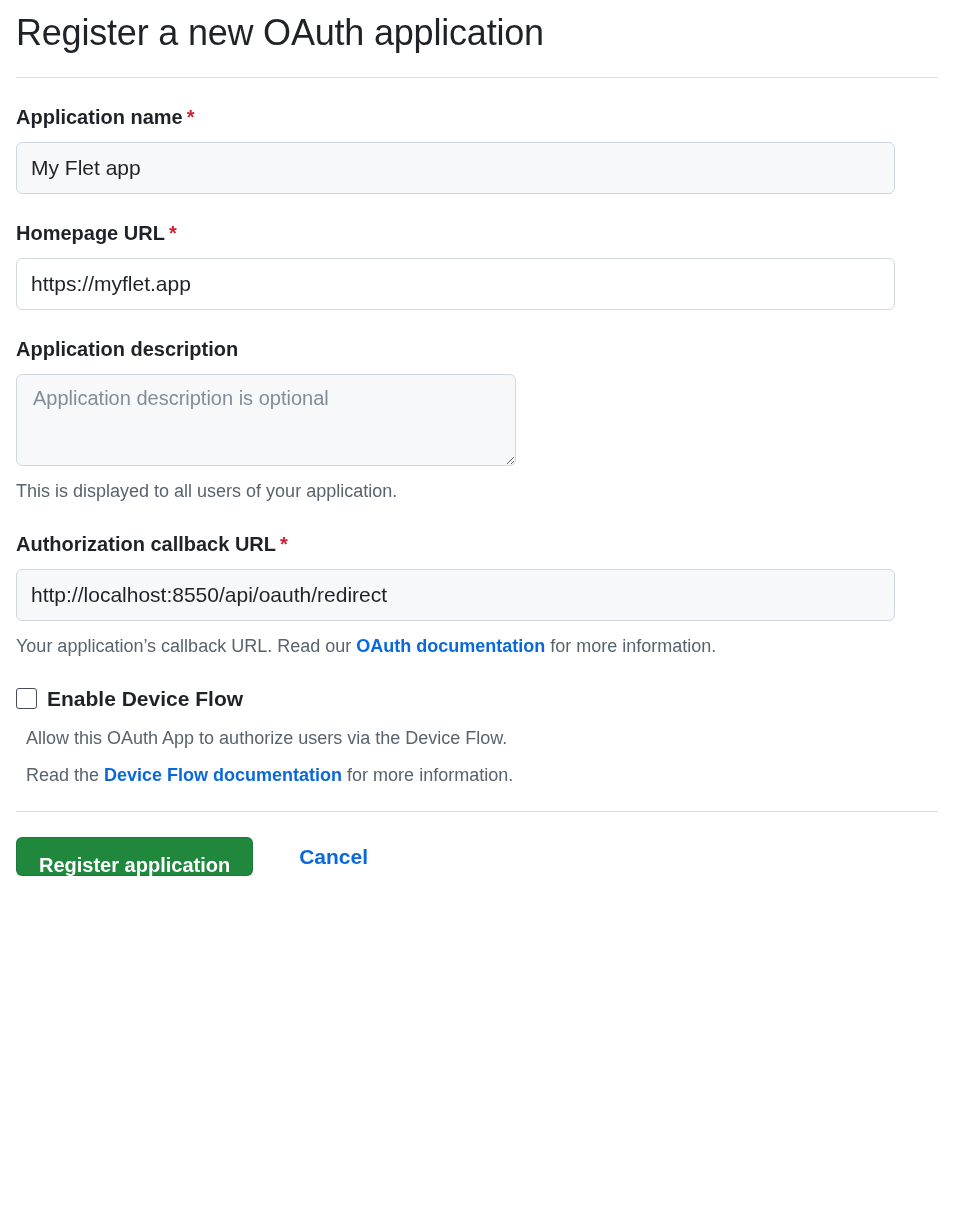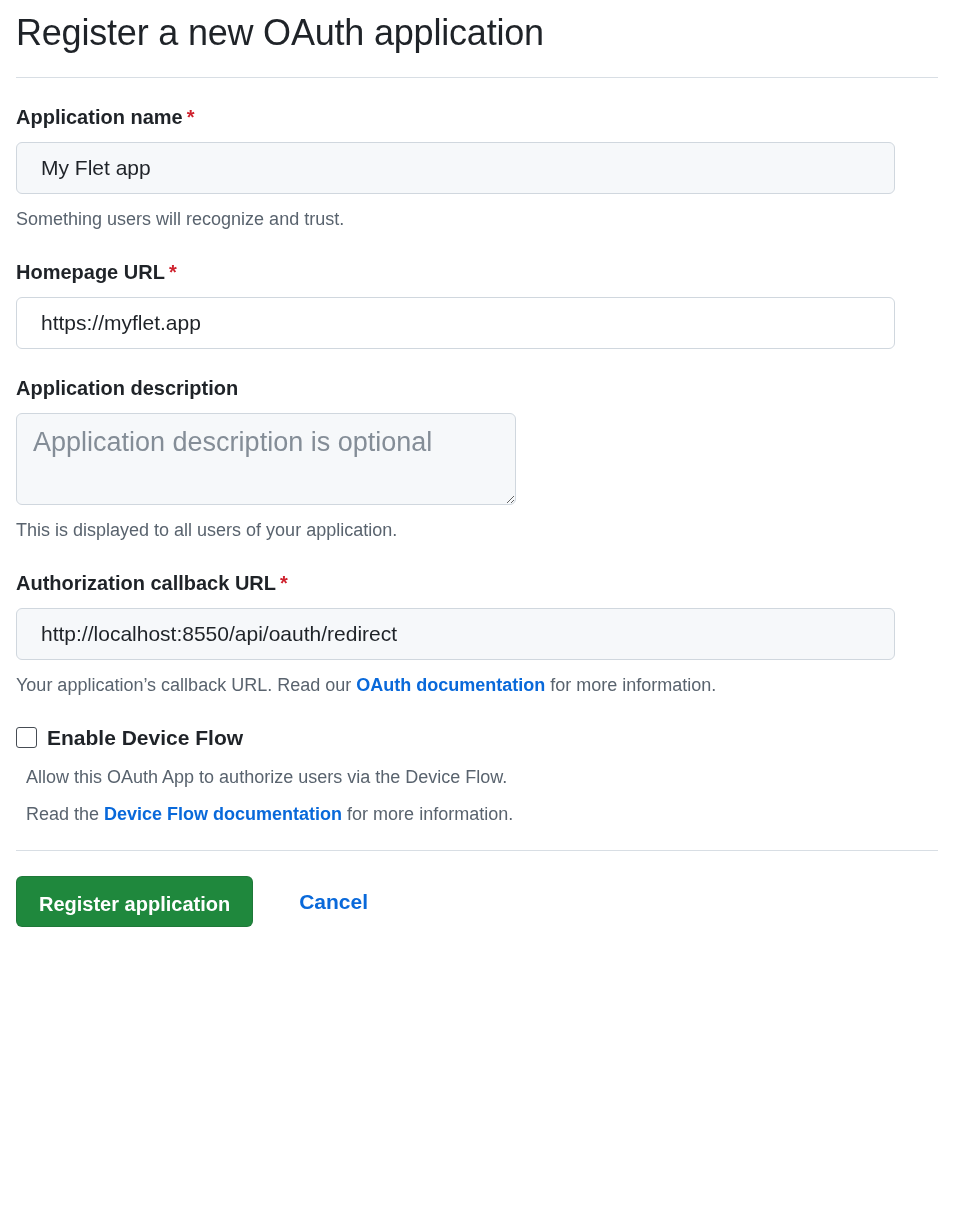--- a/index.html
+++ b/index.html
@@ -46,41 +46,41 @@
   .required-star {
     color: #cf222e;
     font-weight: 700;
     margin-left: 4px;
     font-size: 20px;
   }
   .text-input {
     display: block;
     width: 879px;
     height: 52px;
-    padding: 8px 24px;
+    padding: 8px 14px;
     font-size: 21px;
     font-family: "Liberation Sans", sans-serif;
     color: #1f2328;
     background: #f6f8fa;
     border: 1px solid #d0d7de;
     border-radius: 6px;
     outline: none;
   }
   .text-input.white {
     background: #ffffff;
   }
   .text-input::placeholder {
     color: #6e7781;
   }
   textarea.text-area {
     display: block;
     width: 500px;
     height: 92px;
     padding: 10px 16px;
-    font-size: 27px;
+    font-size: 20px;
     font-family: "Liberation Sans", sans-serif;
     color: #1f2328;
     background: #f6f8fa;
     border: 1px solid #d0d7de;
     border-radius: 6px;
     outline: none;
     resize: vertical;
     line-height: 1.35;
   }
   textarea.text-area::placeholder {
@@ -141,21 +141,21 @@
   }
   .btn-primary {
     background: #1f883d;
     color: #ffffff;
     font-size: 20px;
     font-weight: 700;
     font-family: "Liberation Sans", sans-serif;
     border: 1px solid rgba(31,35,40,0.15);
     border-radius: 6px;
     padding: 0 22px;
-    height: 51px;
+    height: 39px;
     line-height: 54px;
     cursor: pointer;
   }
   .btn-cancel {
     color: #0969da;
     font-size: 21px;
     font-weight: 700;
     background: transparent;
     border: 0;
     margin-left: 40px;
@@ -170,21 +170,20 @@
 
   <h1 class="page-title">Register a new OAuth application</h1>
 
   <hr class="divider">
 
   <div class="field-group">
     <label class="field-label">
       <span>Application name</span><span class="required-star">*</span>
     </label>
     <input class="text-input" type="text" value="My Flet app" style="">
-    <p class="help-text">Something users will recognize and trust.</p>
   </div>
 
   <div class="field-group">
     <label class="field-label">
       <span>Homepage URL</span><span class="required-star">*</span>
     </label>
     <input class="text-input white" type="text" value="https://myflet.app" style="">
   </div>
 
   <div class="field-group">

